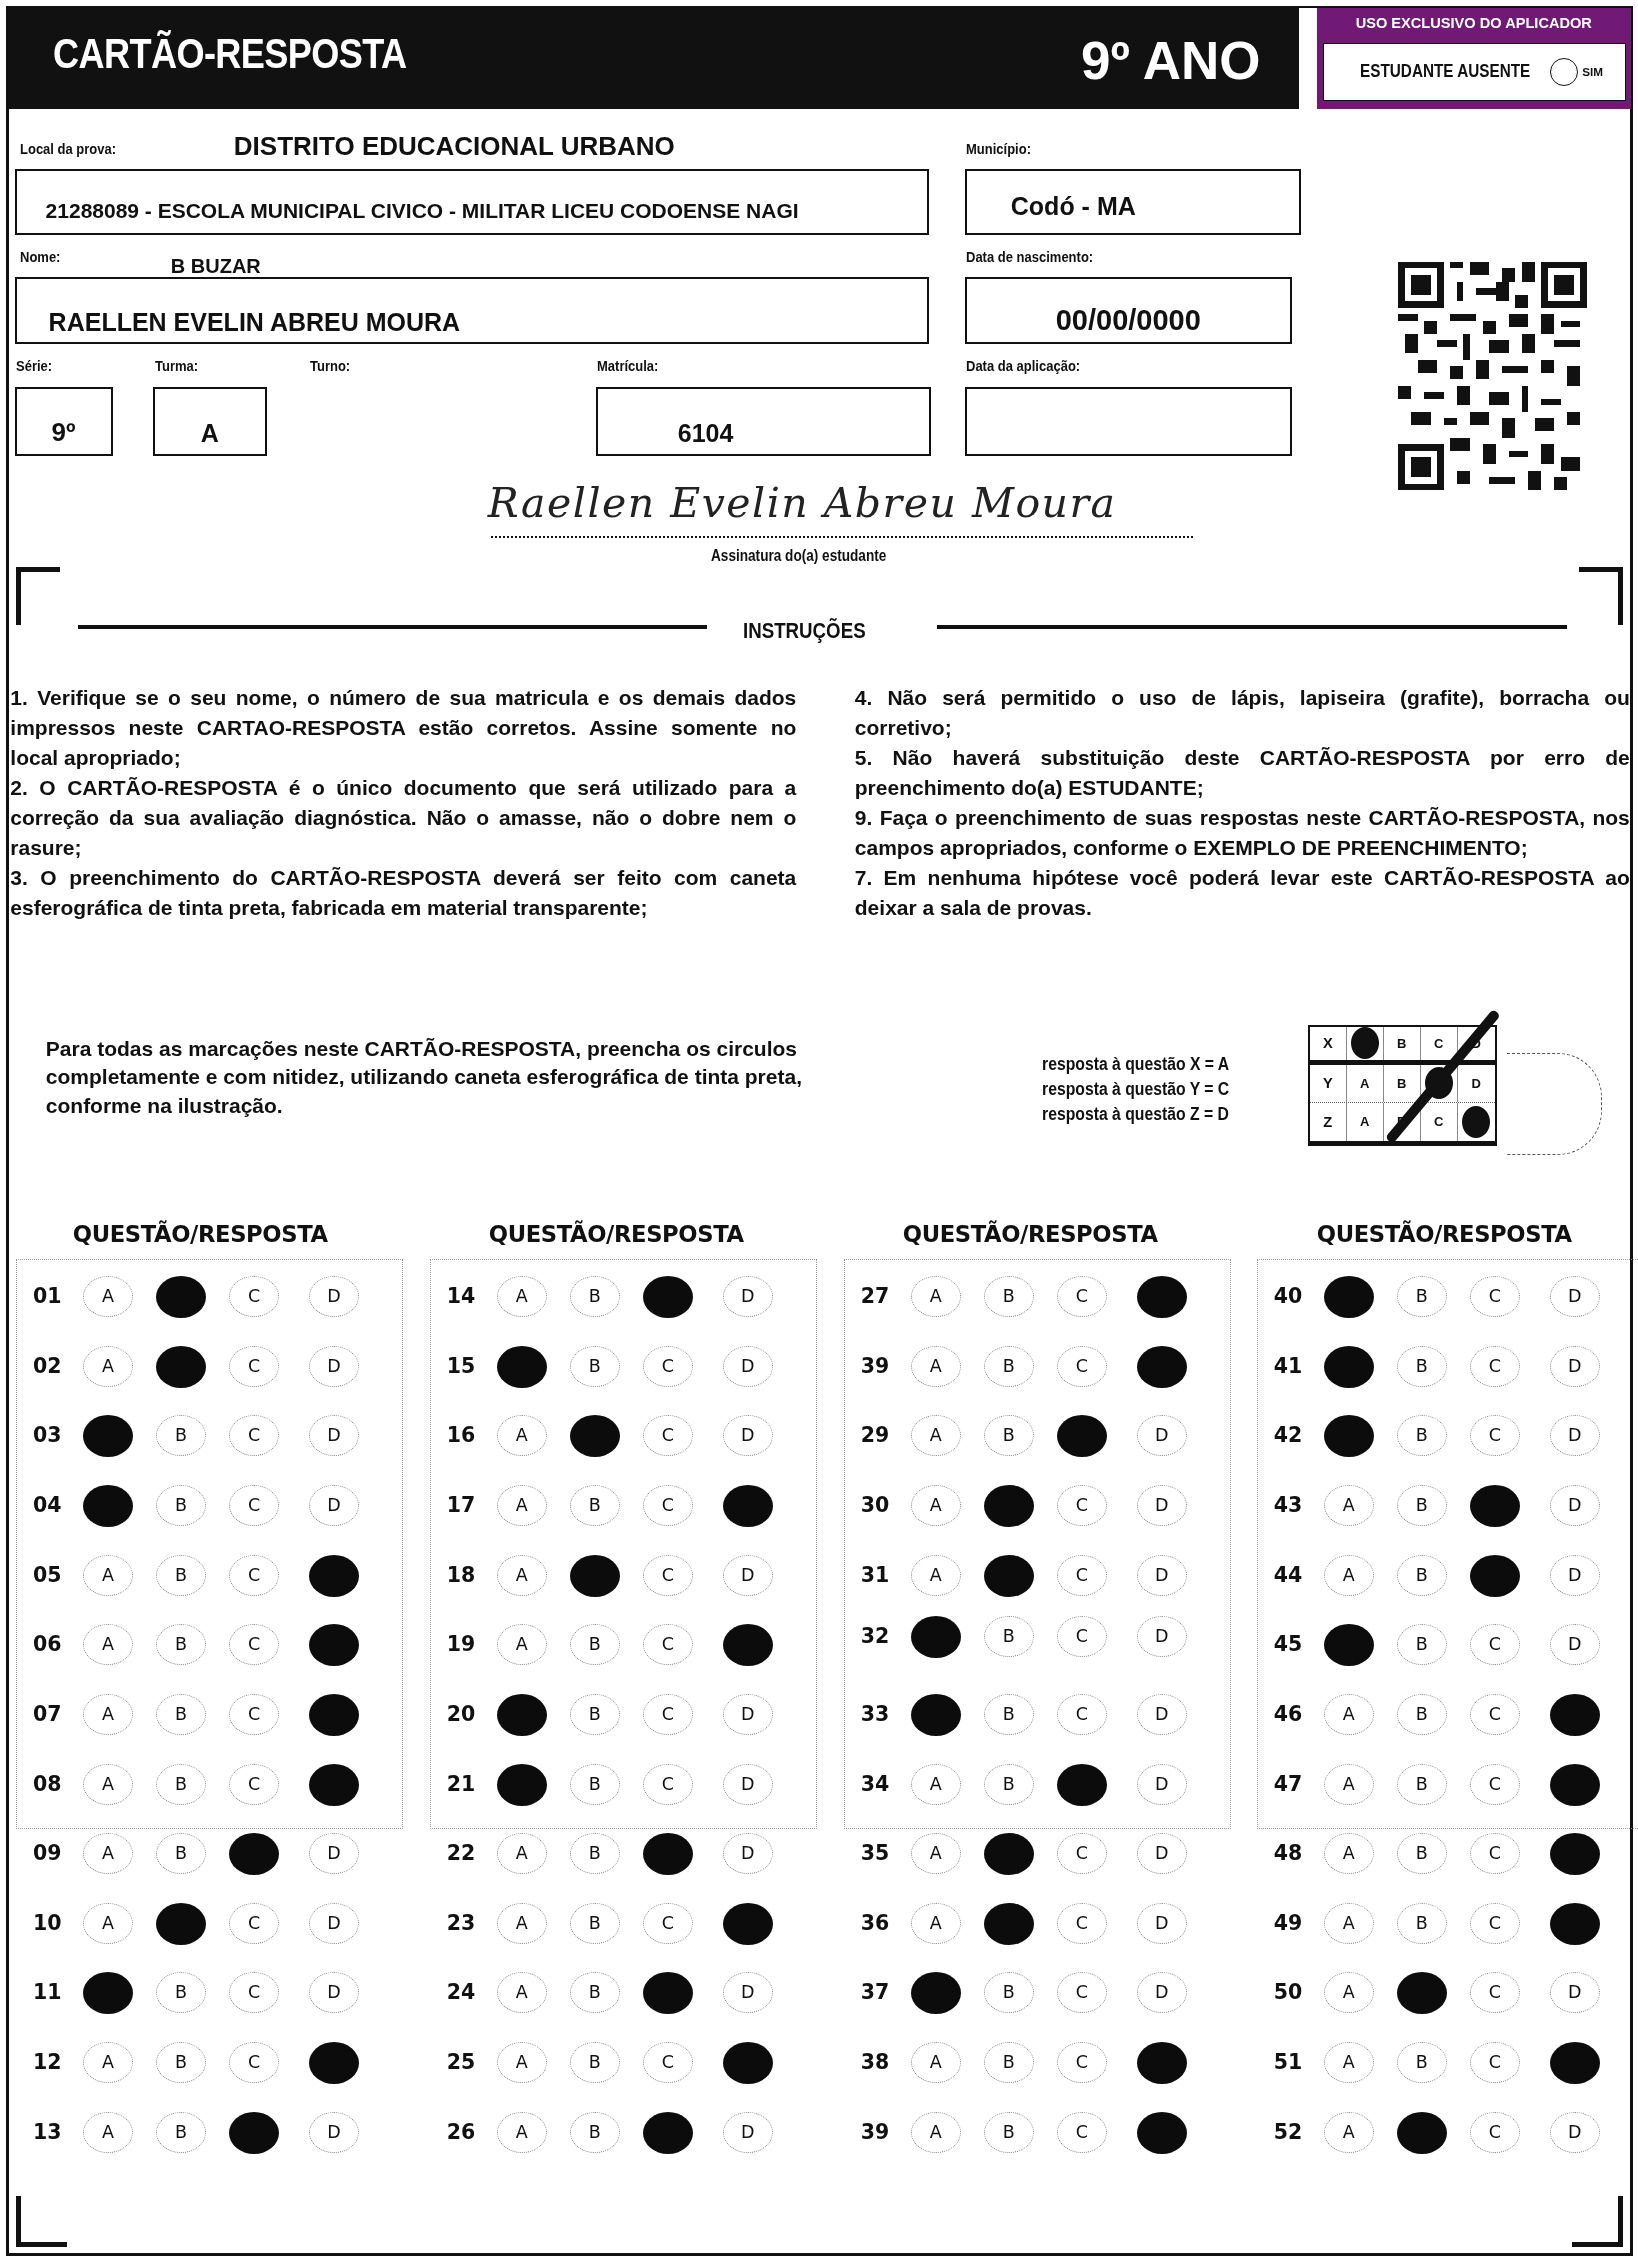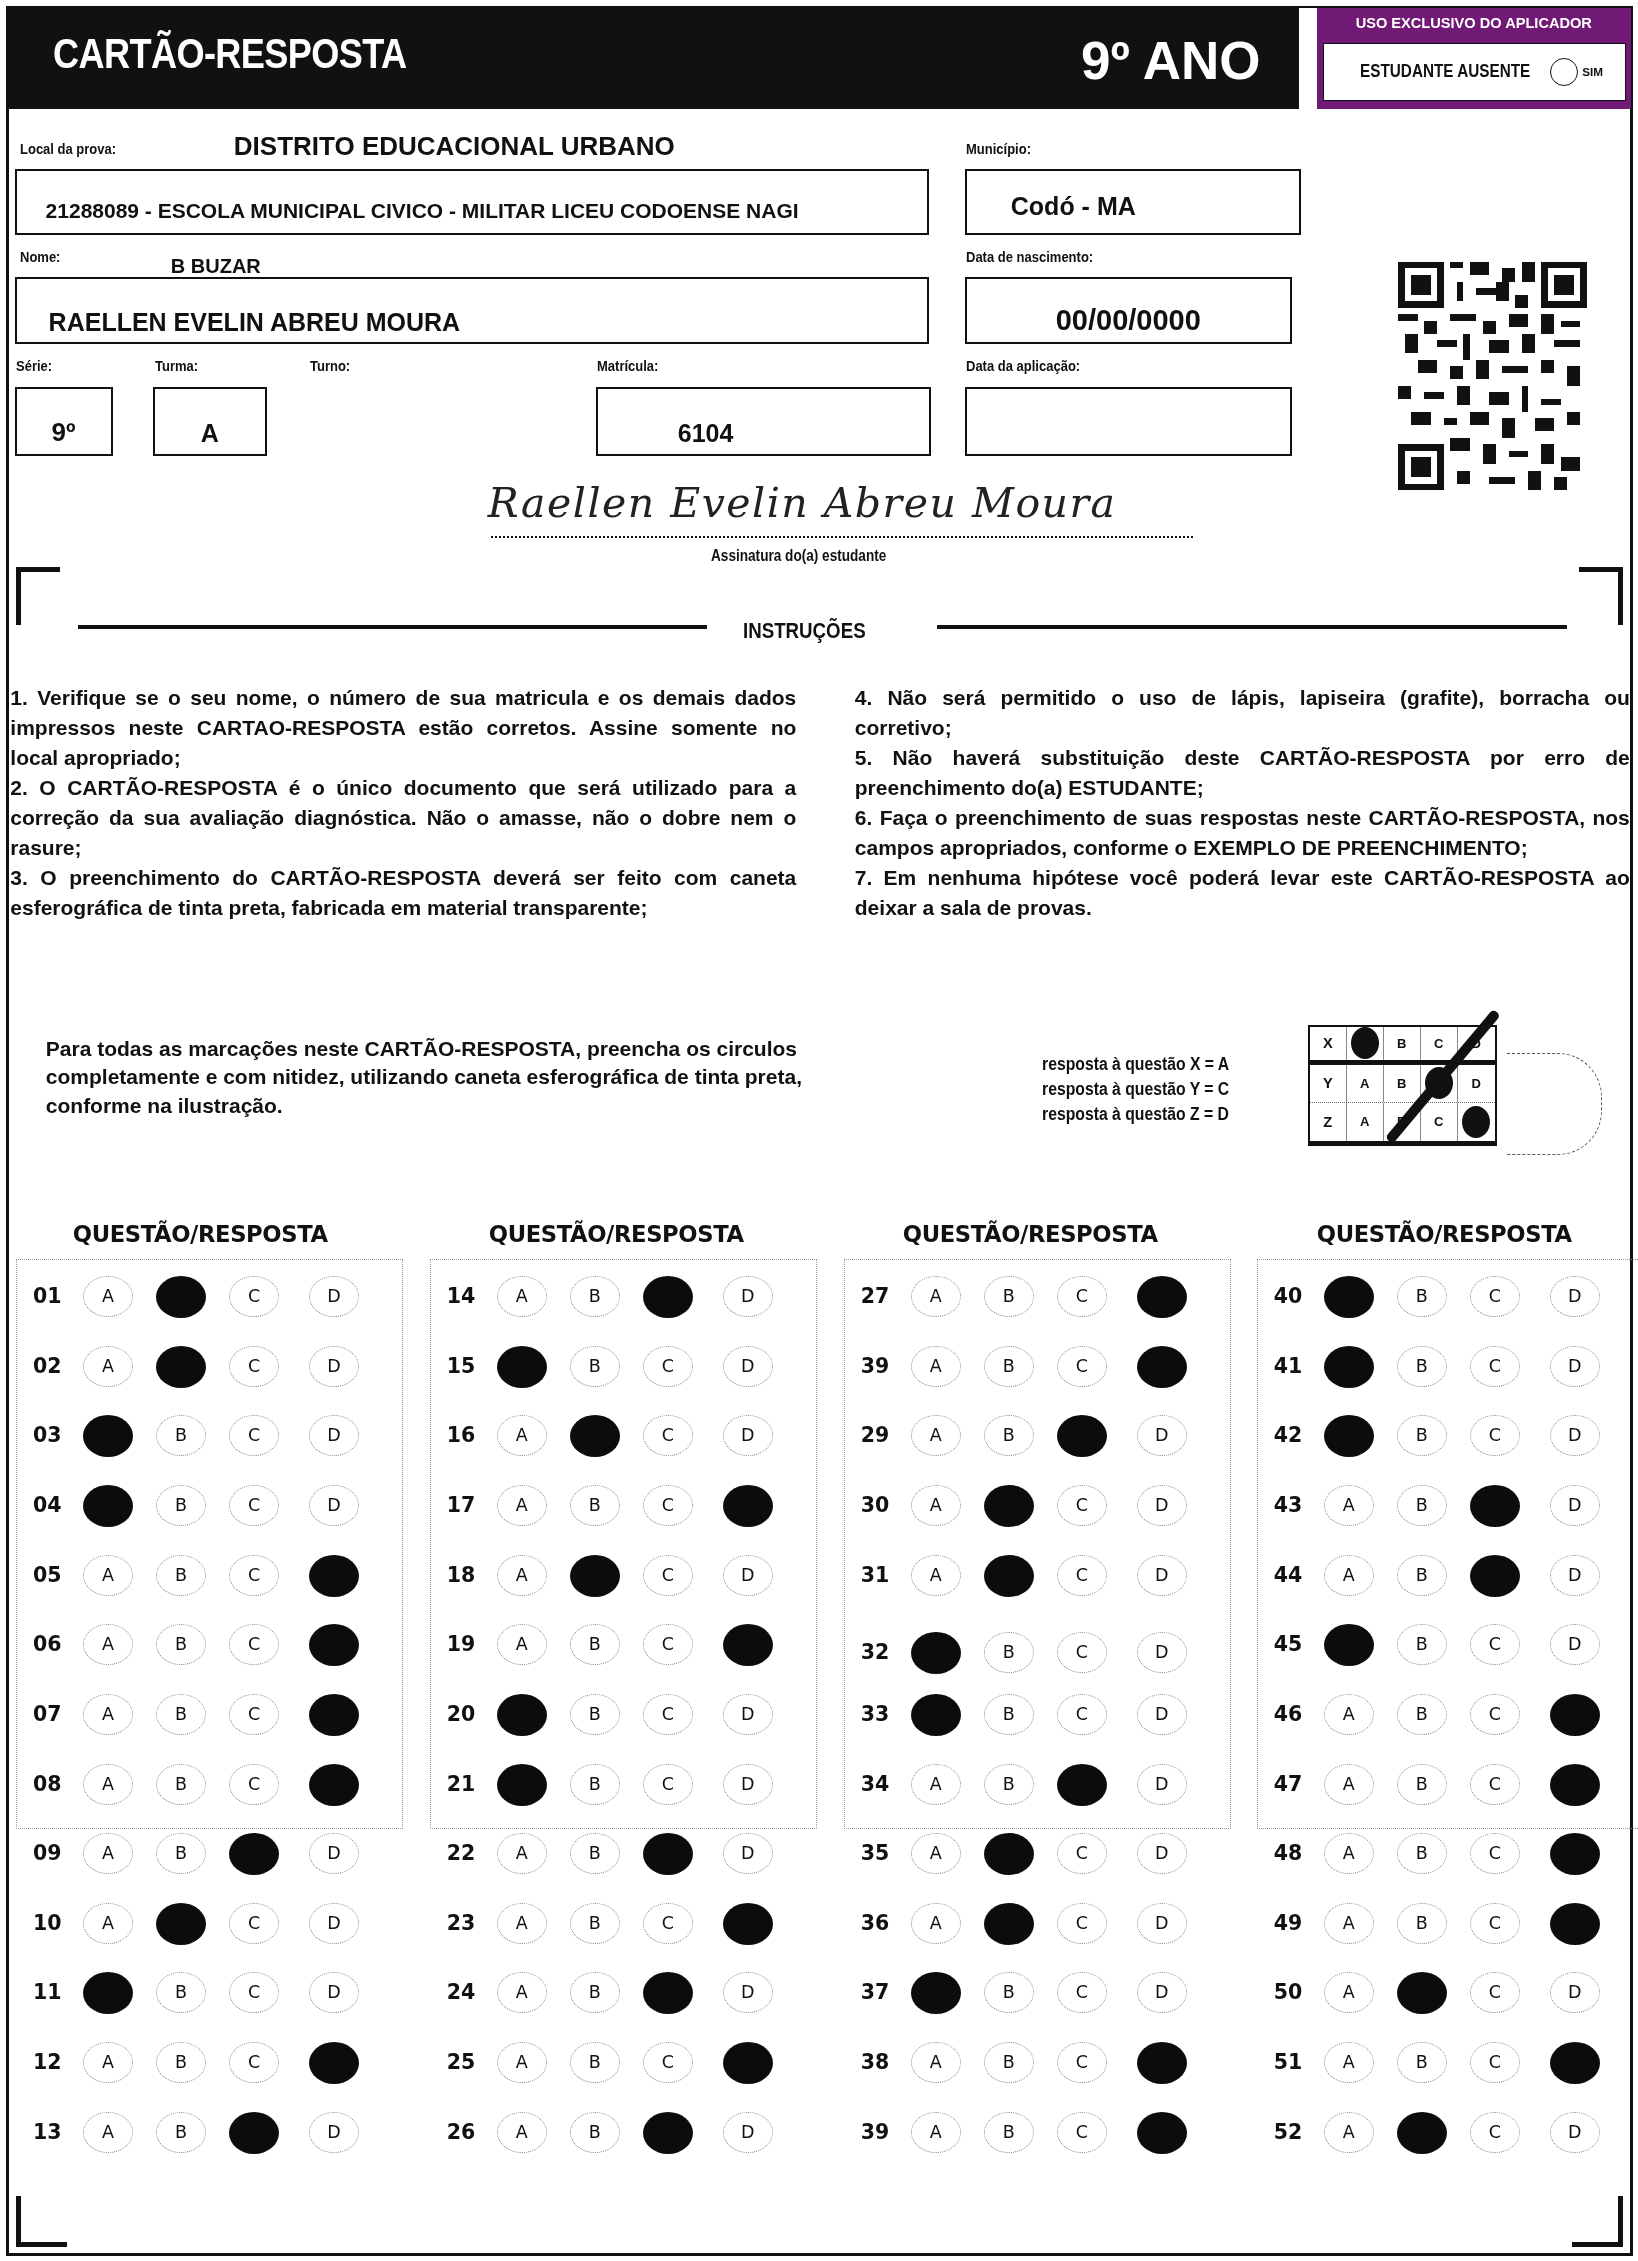--- a/index.html
+++ b/index.html
@@ -199,21 +199,21 @@
   <div class="instr-line" style="left:928px;width:630px;"></div>
 
   <div class="instr-col" style="left:1.5px;">
     <p>1. Verifique se o seu nome, o número de sua matricula e os demais dados impressos neste CARTAO-RESPOSTA estão corretos. Assine somente no local apropriado;</p>
     <p>2. O CARTÃO-RESPOSTA é o único documento que será utilizado para a correção da sua avaliação diagnóstica. Não o amasse, não o dobre nem o rasure;</p>
     <p>3. O preenchimento do CARTÃO-RESPOSTA deverá ser feito com caneta esferográfica de tinta preta, fabricada em material transparente;</p>
   </div>
   <div class="instr-col" style="left:846px;width:775px;">
     <p>4. Não será permitido o uso de lápis, lapiseira (grafite), borracha ou corretivo;</p>
     <p>5. Não haverá substituição deste CARTÃO-RESPOSTA por erro de preenchimento do(a) ESTUDANTE;</p>
-    <p>6. Faça o preenchimento de suas respostas neste CARTÃO-RESPOSTA, nos campos apropriados, conforme o EXEMPLO DE PREENCHIMENTO;</p>
+    <p>9. Faça o preenchimento de suas respostas neste CARTÃO-RESPOSTA, nos campos apropriados, conforme o EXEMPLO DE PREENCHIMENTO;</p>
     <p>7. Em nenhuma hipótese você poderá levar este CARTÃO-RESPOSTA ao deixar a sala de provas.</p>
   </div>
 
   <div class="fill-note">Para todas as marcações neste CARTÃO-RESPOSTA, preencha os circulos completamente e com nitidez, utilizando caneta esferográfica de tinta preta, conforme na ilustração.</div>
   <div class="ex-labels">
     <div>resposta à questão X = A</div>
     <div>resposta à questão Y = C</div>
     <div>resposta à questão Z = D</div>
   </div>
   <div class="ex-grid" id="ex-grid">
@@ -715,21 +715,21 @@
           <div class="bubble filled" style="left: 139px;">
             <span>B</span>
           </div>
           <div class="bubble" style="left: 212px;">
             <span>C</span>
           </div>
           <div class="bubble" style="left: 292px;">
             <span>D</span>
           </div>
         </div>
-        <div class="q-row" style="top: 367px; text-align: right;">
+        <div class="q-row" style="top: 351px; text-align: right;">
           <div class="q-num">32</div>
           <div class="bubble filled" style="left: 66px;">
             <span>A</span>
           </div>
           <div class="bubble" style="left: 139px;">
             <span>B</span>
           </div>
           <div class="bubble" style="left: 212px;">
             <span>C</span>
           </div>

